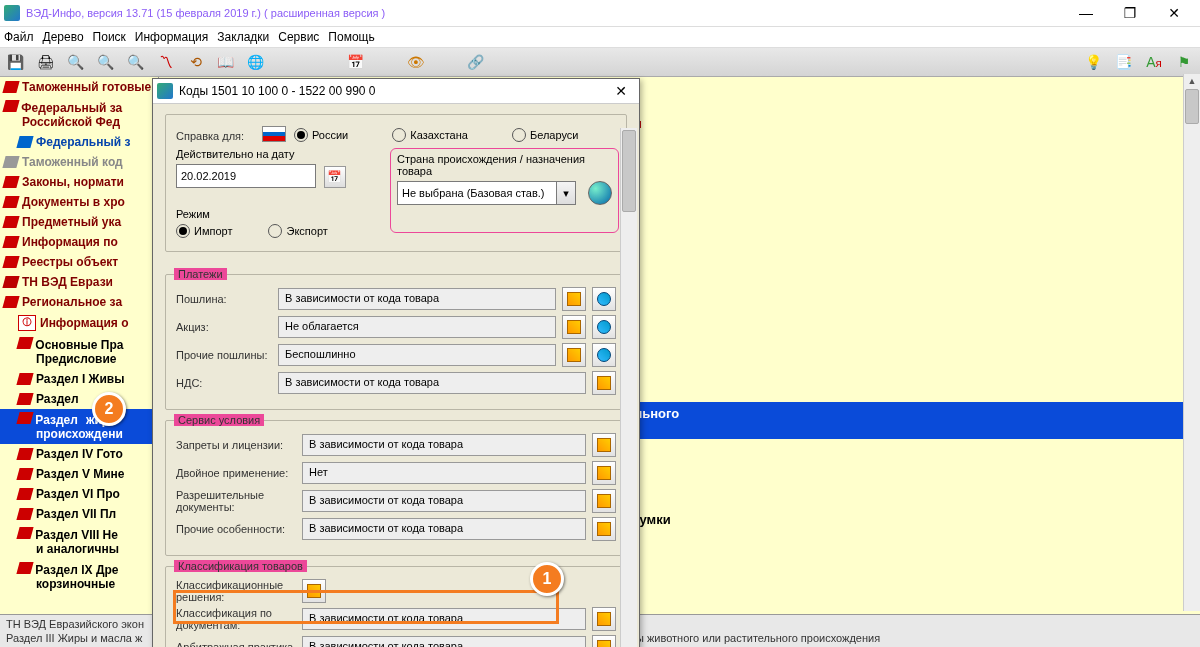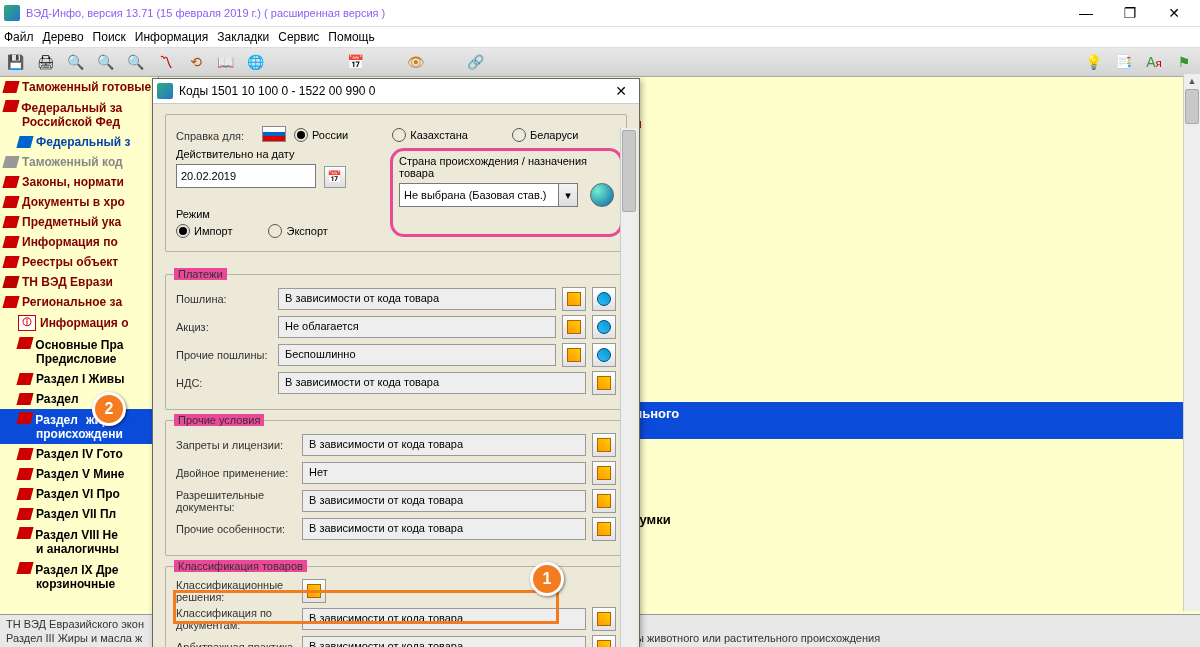--- a/index.html
+++ b/index.html
@@ -261,21 +261,21 @@
                   <span>Импорт</span>
                 </div>
               <div style="width:20px"></div>
               <div class="radio">
                   <span class="rb"></span>
                   <span>Экспорт</span>
                 </div>
             </div>
           </div>
         </div>
-        <div style="flex:1;border:3px solid #ec4899;padding:4px 6px 24px;border-radius:14px">
+        <div style="flex:1;border:1px solid #ec4899;padding:4px 6px 24px;border-radius:6px">
           <div style="font-size:11px;margin-bottom:4px">Страна происхождения / назначения товара</div>
           <div class="row">
             <div class="combo">
               <input class="txt" style="width: 150px;" value="Не выбрана (Базовая став.)">
               <div class="dd">▾</div>
             </div>
             <div class="globebtn"></div>
           </div>
         </div>
       </div>
@@ -316,21 +316,21 @@
       <div class="field-row">
           <span class="field-label">НДС:</span>
           <div class="readonly">В зависимости от кода товара</div>
           <div class="iconbtn">
             <span class="g1"></span>
           </div>
         </div>
     </div>
 
     <div class="group">
-      <div class="group-label">Прочие условия</div>
+      <div class="group-label">Сервис условия</div>
       <div class="field-row">
           <span class="field-label" style="width:120px">Запреты и лицензии:</span>
           <div class="readonly">В зависимости от кода товара</div>
           <div class="iconbtn">
             <span class="g1"></span>
           </div>
         </div>
       <div class="field-row">
           <span class="field-label" style="width:120px">Двойное применение:</span>
           <div class="readonly">Нет</div>

